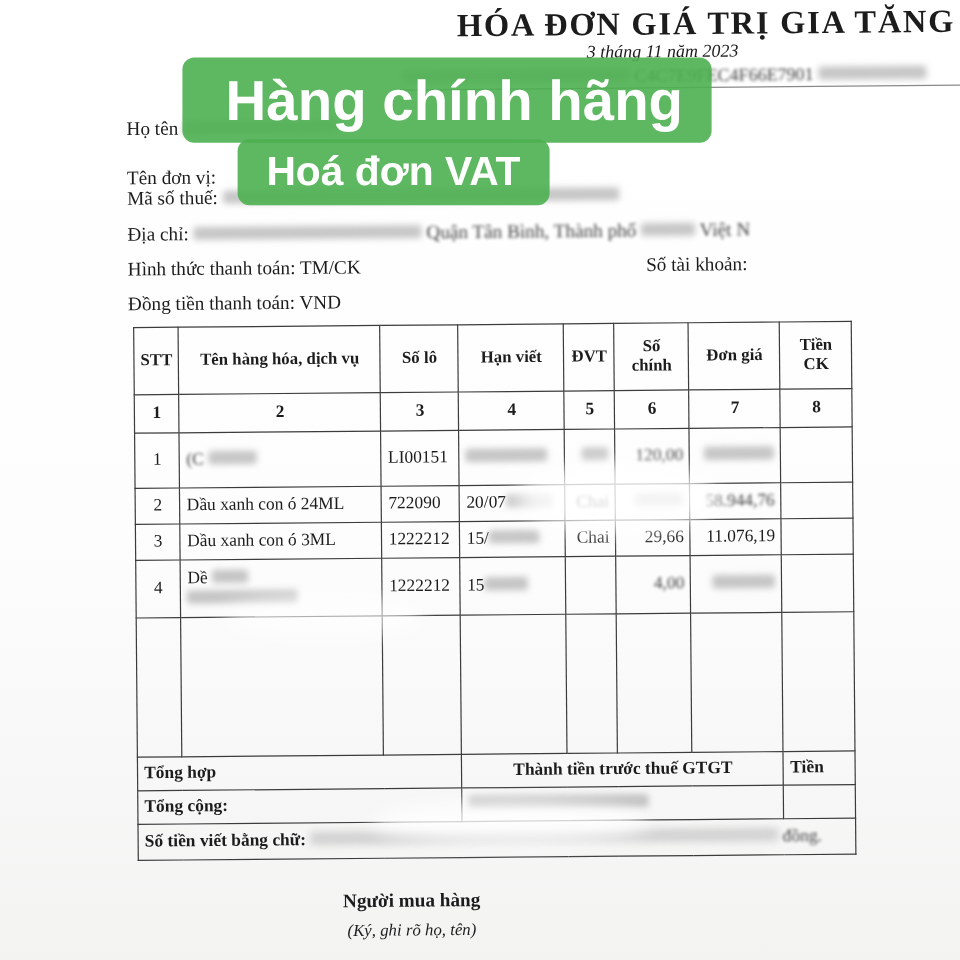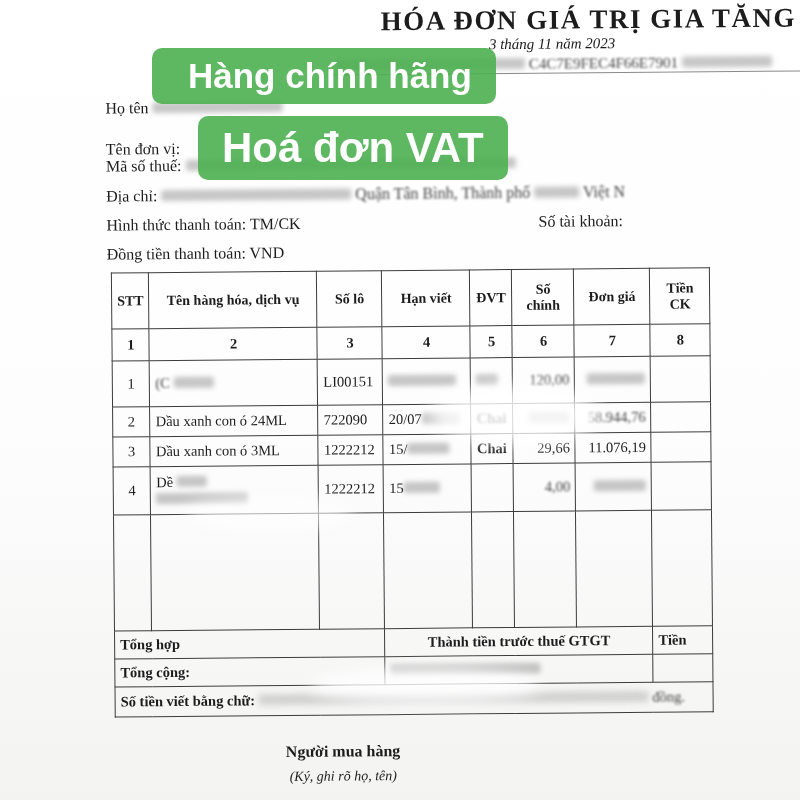--- a/index.html
+++ b/index.html
@@ -48,30 +48,30 @@
   .tr-num td  { height:32px; text-align:center; font-weight:bold; }
   .tr-r1 td { height:46px; }
   .tr-r2 td { height:30px; }
   .tr-r3 td { height:30px; }
   .tr-r4 td { height:48px; }
   .tr-fill td { height:116px; }
   .tr-f1 td, .tr-f2 td { height:28px; font-weight:bold; }
   .tr-f3 td { height:30px; }
   td.c-name { text-align:left; }
   td.c-lot, td.c-exp { text-align:left; }
-  td.c-unit { text-align:left;font-weight:bold; }
+  td.c-unit { text-align:right; }
   td.c-qty, td.c-price { text-align:right; }
   .cell-center { text-align:center !important; }
 
   .badge {
     position:absolute; color:#ffffff; font-family:"Liberation Sans", sans-serif;
     font-weight:700; border-radius:10px; padding:8px 24px; white-space:nowrap;
   }
-  .badge1 { top:48px;  left:152px; font-size:35px;padding-left:36px; }
-  .badge2 { top:116px; left:198px; font-size:42px;text-align:center; }
+  .badge1 { top:48px;  left:152px; font-size:47px;padding-left:36px; }
+  .badge2 { top:116px; left:198px; font-size:34px;text-align:center; }
 
   .smudge { position:absolute; background:rgba(255,255,255,.8); filter:blur(8px); border-radius:50%; }
   .smudge1 { top:385px; left:430px; width:170px; height:60px; }
   .smudge2 { top:668px; left:310px; width:230px; height:36px; }
   .smudge3 { top:495px; left:185px; width:170px; height:38px; background:rgba(255,255,255,.6); }
 
   .sig { position:absolute; top:742px; left:240px; width:200px; text-align:center; }
   .sig .buyer { font-weight:bold; font-size:16px; }
   .sig .note  { font-style:italic; font-size:14px; margin-top:8px; }
 </style>

